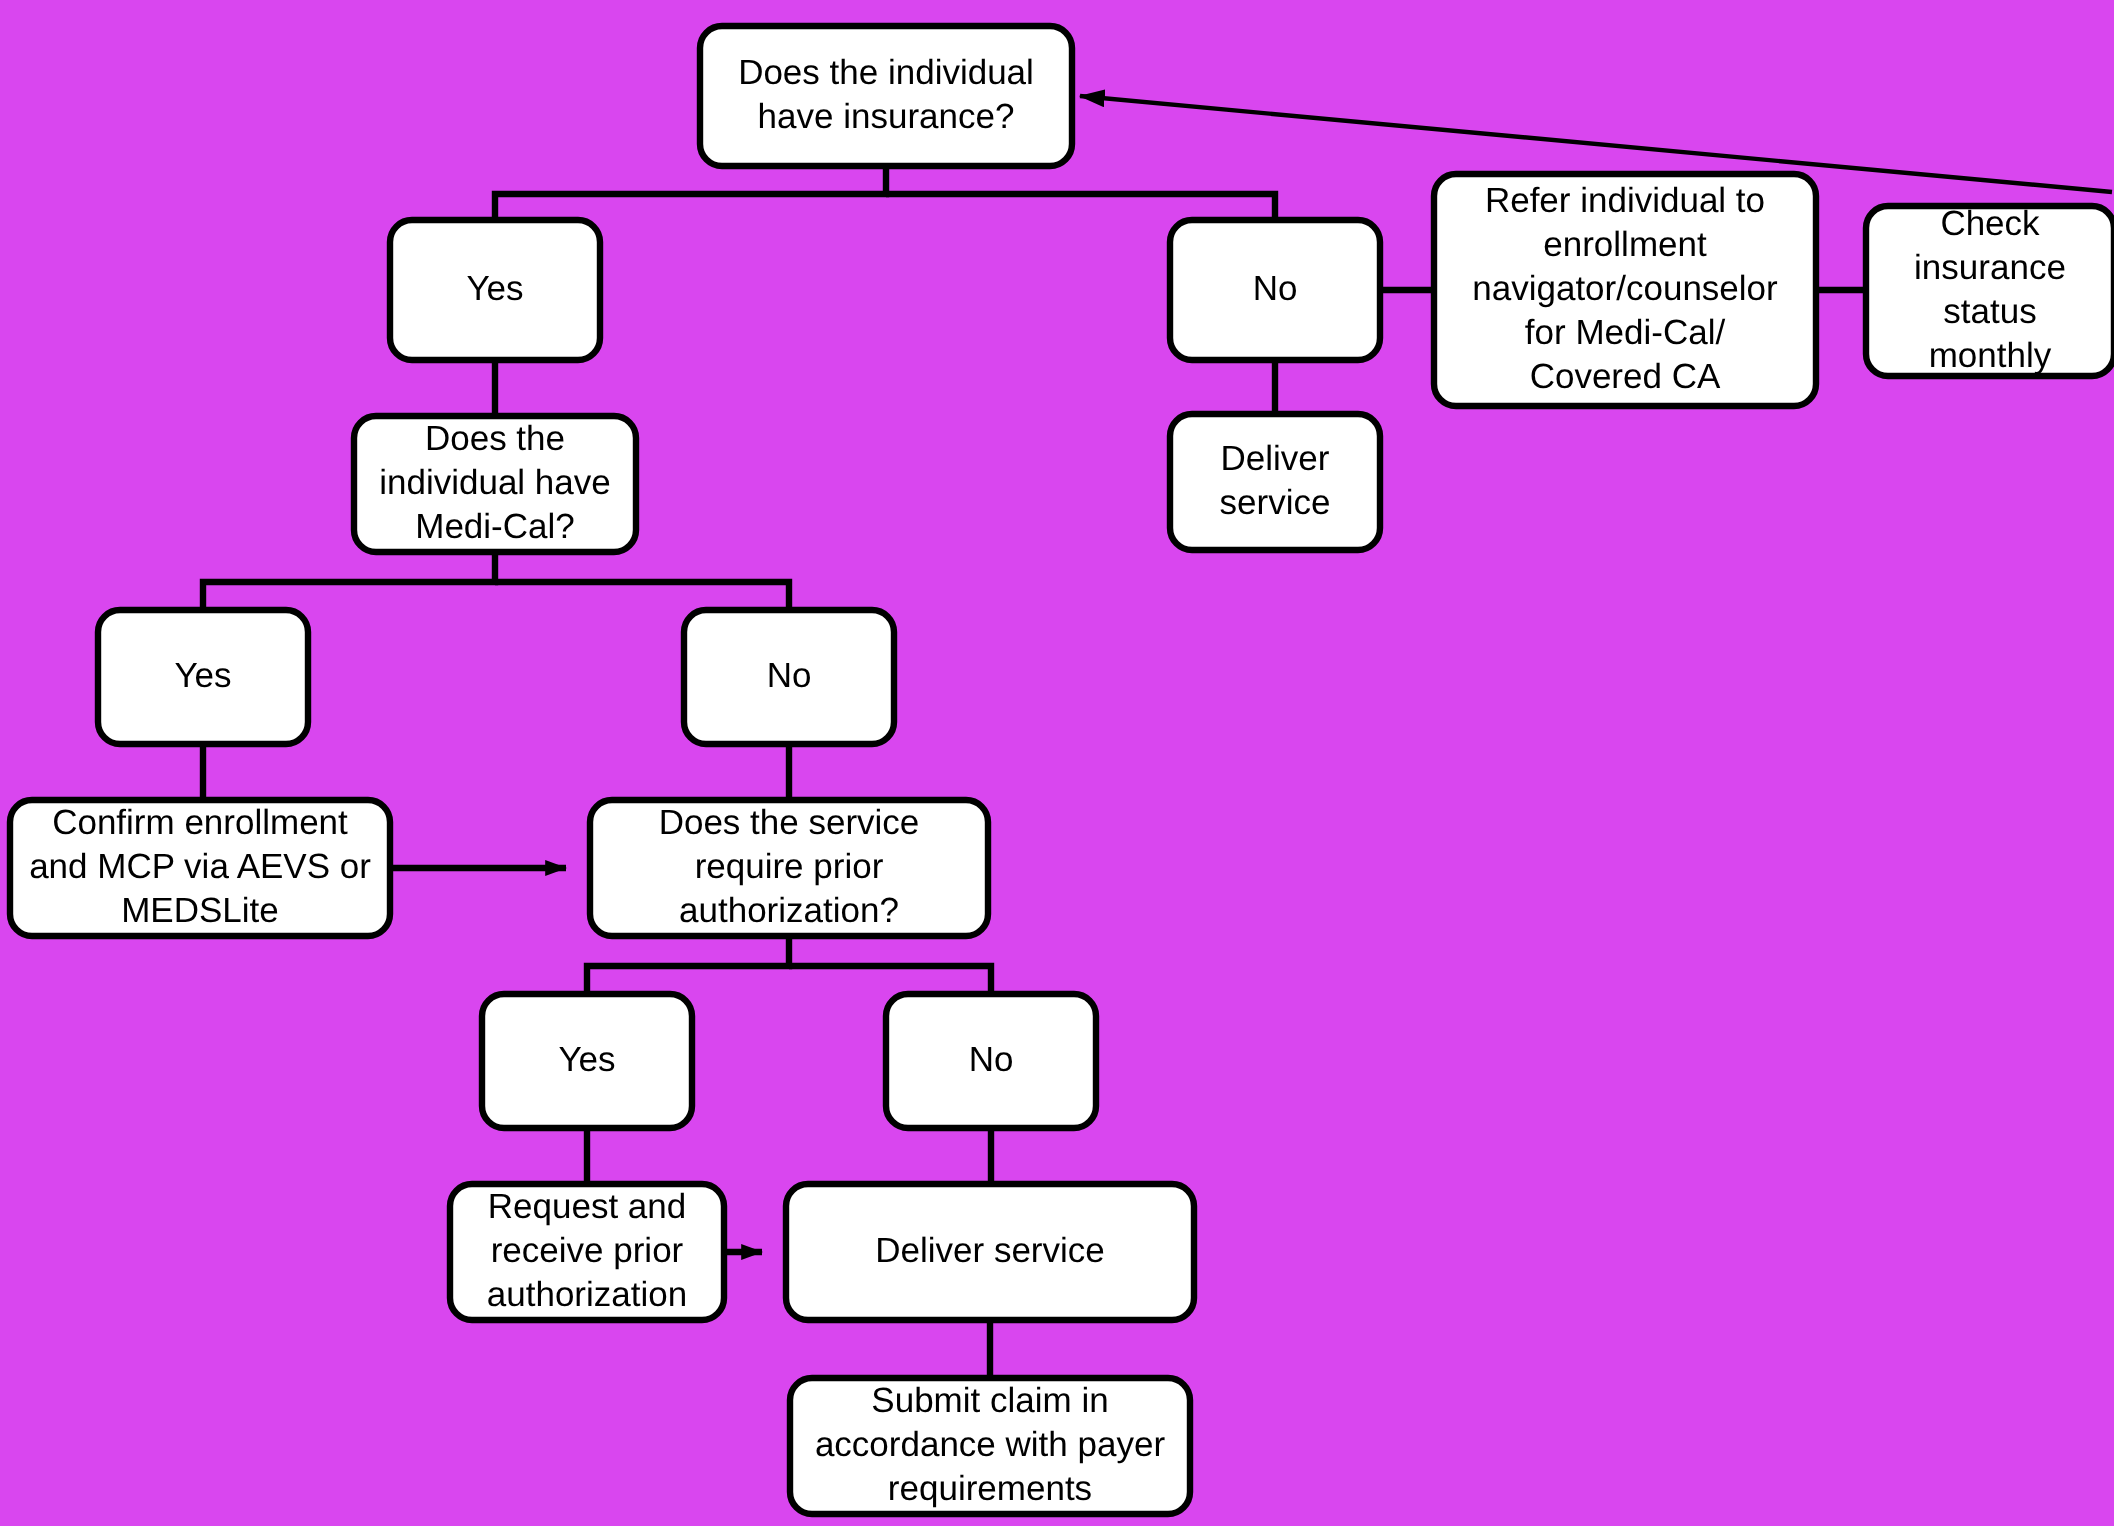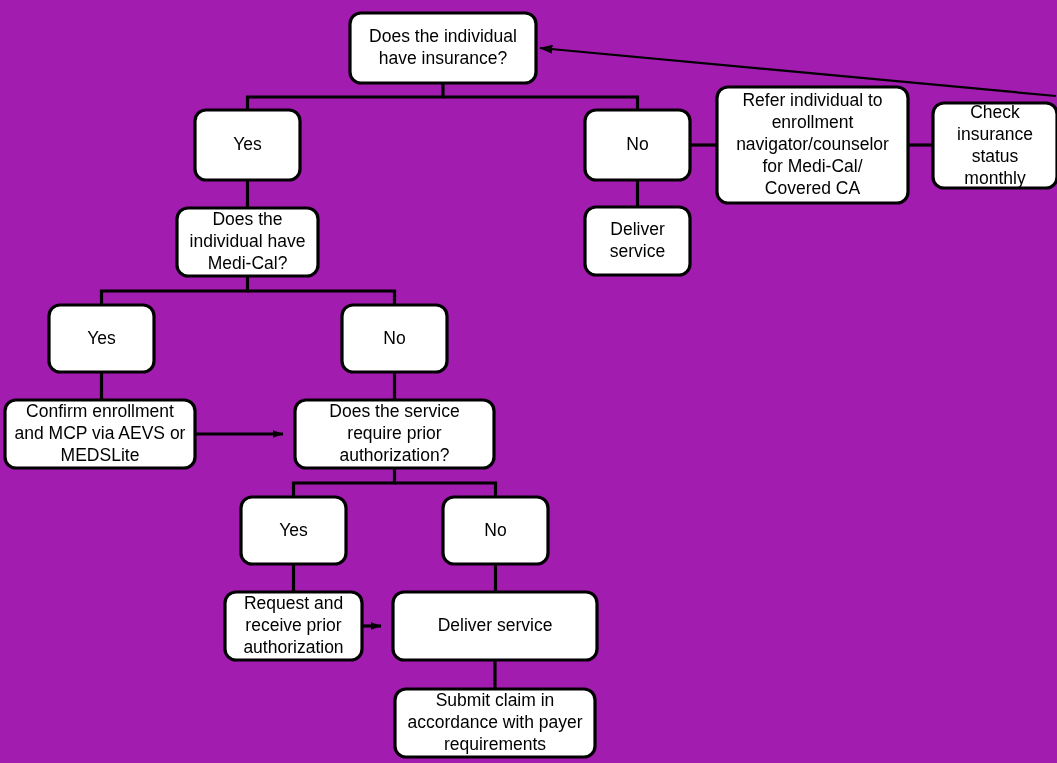--- a/index.html
+++ b/index.html
@@ -10,21 +10,21 @@
   body {
     width: 1057px;
     height: 763px;
     overflow: hidden;
     font-family: "Liberation Sans", sans-serif;
   }
   #flowchart-root {
     position: relative;
     width: 1057px;
     height: 763px;
-    background: #a21caf;
+    background: #d946ef;
   }
   svg.chart-canvas {
     position: absolute;
     top: 0;
     left: 0;
     width: 1057px;
     height: 763px;
     display: block;
   }
   .node-box {

